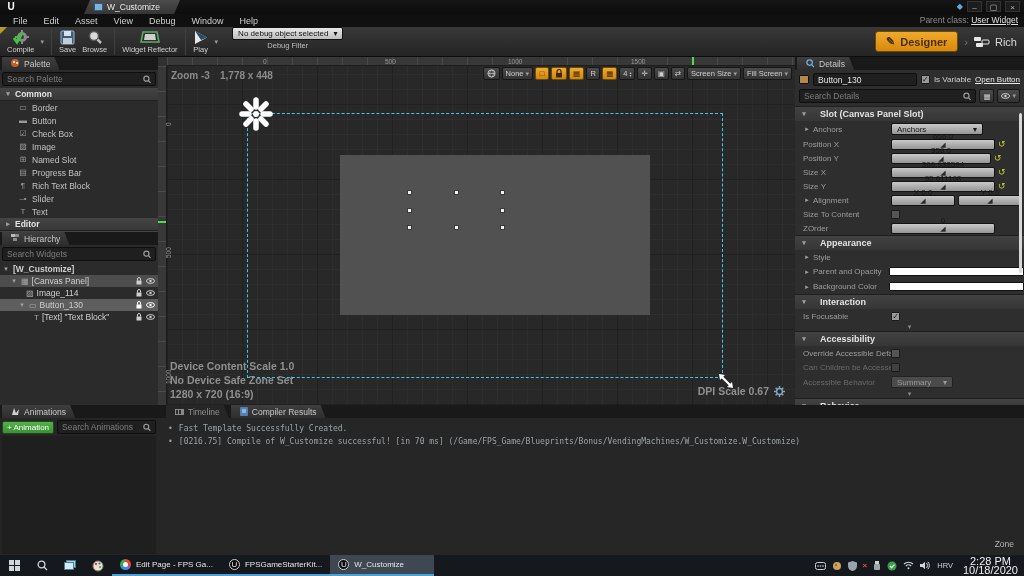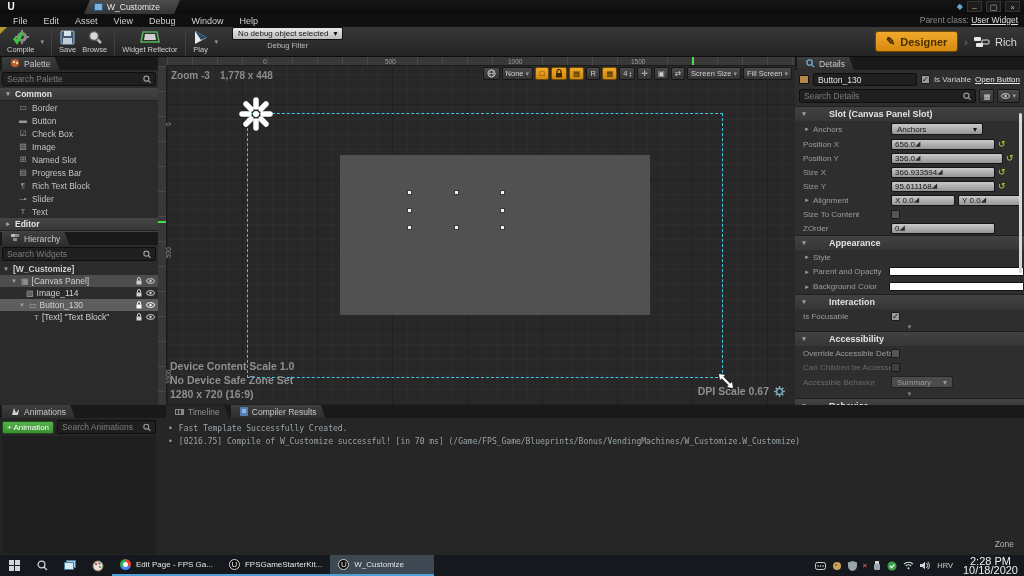--- a/index.html
+++ b/index.html
@@ -83,25 +83,25 @@
     color:#cfcfcf; font-size:7.5px; display:flex; align-items:center; justify-content:center; gap:2px; padding:0 3px; }
   .cbtn.orange { background:linear-gradient(#f0a92c,#cf860e); color:#3c2800; border-color:#6e4a05; }
   .zoomlbl { position:absolute; color:#8b8b8b; font-size:10px; font-weight:bold; }
 
   
   .details { left:795px; top:57px; width:229px; height:348px; background:#2e2e2e; }
   .drow { display:flex; align-items:center; height:14px; padding-left:8px; }
   .dlabel { width:88px; color:#9d9d9d; font-size:8px; display:flex; align-items:center; gap:2px; white-space:nowrap; overflow:hidden; }
   .dlabel.dim { color:#6a6a6a; }
   .spin { background:linear-gradient(#c9c9c9,#959595); border:1px solid #141414; border-radius:2px; height:11px; color:#161616;
-    font-size:8px; display:flex; align-items:center; justify-content:flex-start; padding:0 3px; }
+    font-size:8px; display:flex; align-items:center; justify-content:flex-end; padding:0 3px;flex-direction:column; }
   .spin .exp { color:#2c2c2c; font-size:7px; }
   .reset { color:#c8d22e; font-size:9px; margin-left:3px; line-height:10px; }
   .dsection { height:15px; background:linear-gradient(#424242,#363636); border-top:1px solid #1f1f1f; color:#e2e2e2;
-    font-size:9px; font-weight:bold; display:flex; align-items:center; gap:21px; padding-left:5px; }
+    font-size:9px; font-weight:bold; display:flex; align-items:center; gap:12px; padding-left:5px; }
   .cb { width:9px; height:9px; background:#9a9a9a; border:1px solid #1a1a1a; border-radius:1px; color:#111;
     font-size:8px; line-height:8px; text-align:center; }
   .cb.off { background:#555; }
   .whitebar { width:138px; height:9px; background:#fff; border:1px solid #111; border-radius:1px; }
   .chevrow { height:8px; display:flex; align-items:center; justify-content:center; color:#8a8a8a; font-size:7px; background:#2e2e2e; }
   .ddgray { background:linear-gradient(#c9c9c9,#959595); border:1px solid #141414; border-radius:2px; height:12px; color:#161616; font-size:8px; display:flex; align-items:center; gap:8px; padding:0 5px; }
   .ddgray.dim { background:#4b4b4b; color:#9a9a9a; border-color:#222; }
 
   
   .animpanel { left:0; top:405px; width:158px; height:150px; background:#252525; }
@@ -593,21 +593,21 @@
     <div class="drow">
       <span class="dlabel">Position X</span>
       <div class="spin" style="width:104px;">
           <span>656.0</span>
           <span class="exp">◢</span>
         </div>
       <span class="reset">↺</span>
     </div>
     <div class="drow">
       <span class="dlabel">Position Y</span>
-      <div class="spin" style="width:112px;">
+      <div class="spin" style="width:100px;">
           <span>356.0</span>
           <span class="exp">◢</span>
         </div>
       <span class="reset">↺</span>
     </div>
     <div class="drow">
       <span class="dlabel">Size X</span>
       <div class="spin" style="width:104px;">
           <span>366.933594</span>
           <span class="exp">◢</span>

